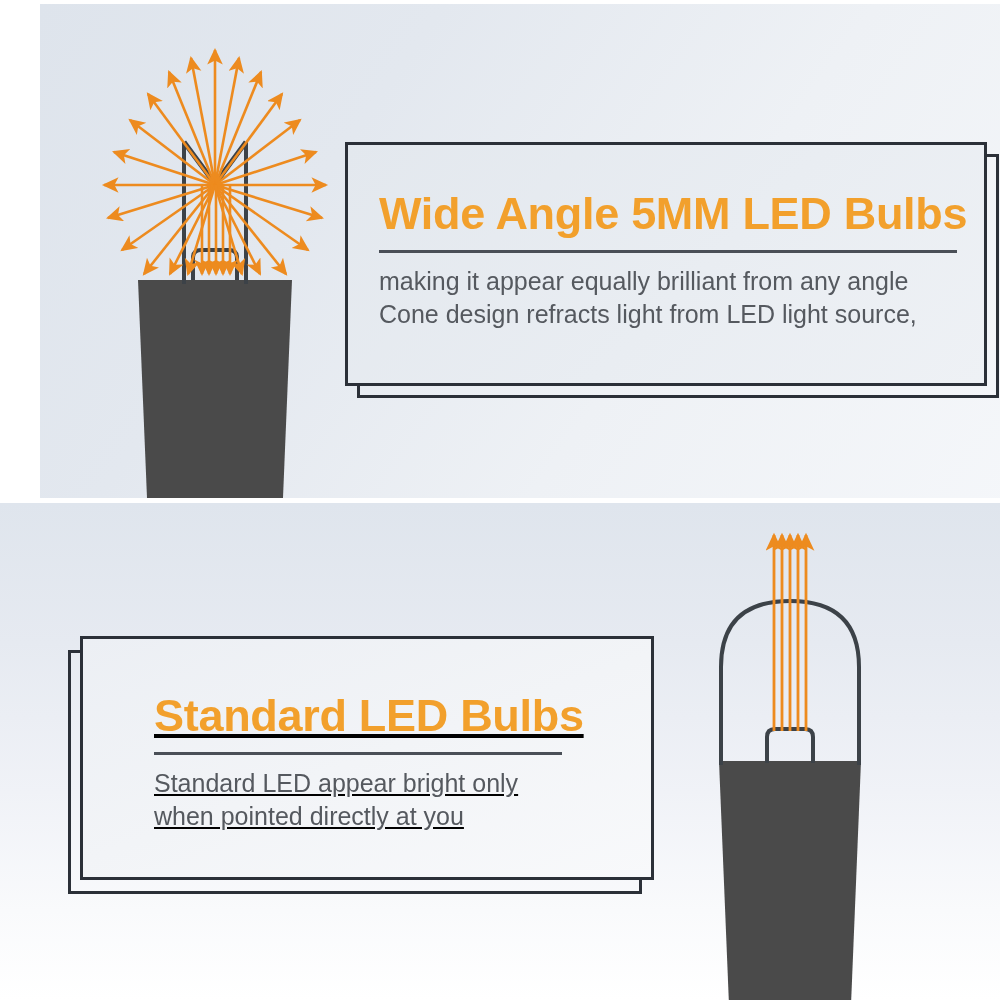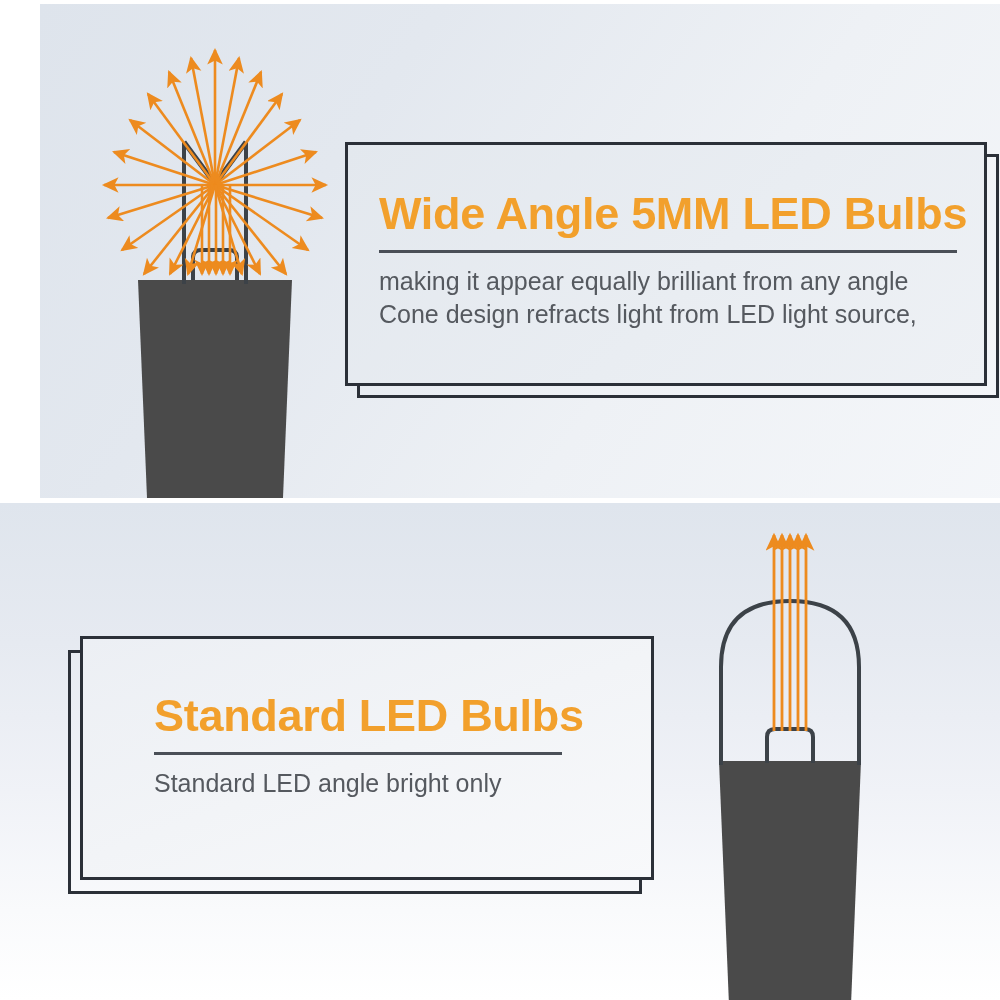--- a/index.html
+++ b/index.html
@@ -58,21 +58,21 @@
   #card-top .main-frame{left:0;top:0;width:636px;height:238px;background:linear-gradient(135deg,#e3e8ee 0%,#e9edf2 55%,#eef1f5 100%);}
   #card-top .inner{left:34px;top:46px;width:580px;}
   #card-top .headline{font-size:45px;}
   #card-top .rule{width:578px;}
   #card-top .subline{font-size:25px;}
 
   
   #card-bottom{left:68px;top:636px;width:580px;height:252px;}
   #card-bottom .shadow-frame{left:0;top:14px;width:568px;height:238px;}
   #card-bottom .main-frame{left:12px;top:0;width:568px;height:238px;background:linear-gradient(160deg,#eceff4 0%,#f2f4f7 50%,#f8f9fb 100%);}
-  #card-bottom .inner{left:86px;top:54px;width:440px;}
+  #card-bottom .inner{left:86px;top:54px;width:440px;text-decoration:underline;}
   #card-bottom .headline{font-size:45px;}
   #card-bottom .rule{width:408px;}
   #card-bottom .subline{font-size:25px;}
 
   
   .illus{position:absolute;}
   #illus-wide{left:30px;top:18px;width:290px;height:490px;}
   #illus-std{left:675px;top:515px;width:280px;height:490px;}
   .illus svg{display:block;}
 </style>
@@ -150,21 +150,22 @@
   <div class="panel-divider"></div>
 
   <div class="panel panel-bottom">
 
     <div class="card" id="card-bottom" style="top:133px;">
       <div class="shadow-frame"></div>
       <div class="main-frame"></div>
       <div class="inner">
         <h2 class="headline">Standard LED Bulbs</h2>
         <div class="rule"></div>
-        <p class="subline">Standard LED angle bright only</p>
+        <p class="subline">Standard LED appear bright only</p>
+        <p class="subline">when pointed directly at you</p>
       </div>
     </div>
 
     <div class="illus" id="illus-std" style="top:12px;">
       <svg width="280" height="490" viewBox="0 0 280 490" xmlns="http://www.w3.org/2000/svg">
         <defs>
           <marker id="ahead2" markerWidth="7" markerHeight="7" refX="5.6" refY="3" orient="auto">
             <path d="M0,0 L6.4,3 L0,6 L1.6,3 Z" fill="#ED8B1F"></path>
           </marker>
         </defs>

